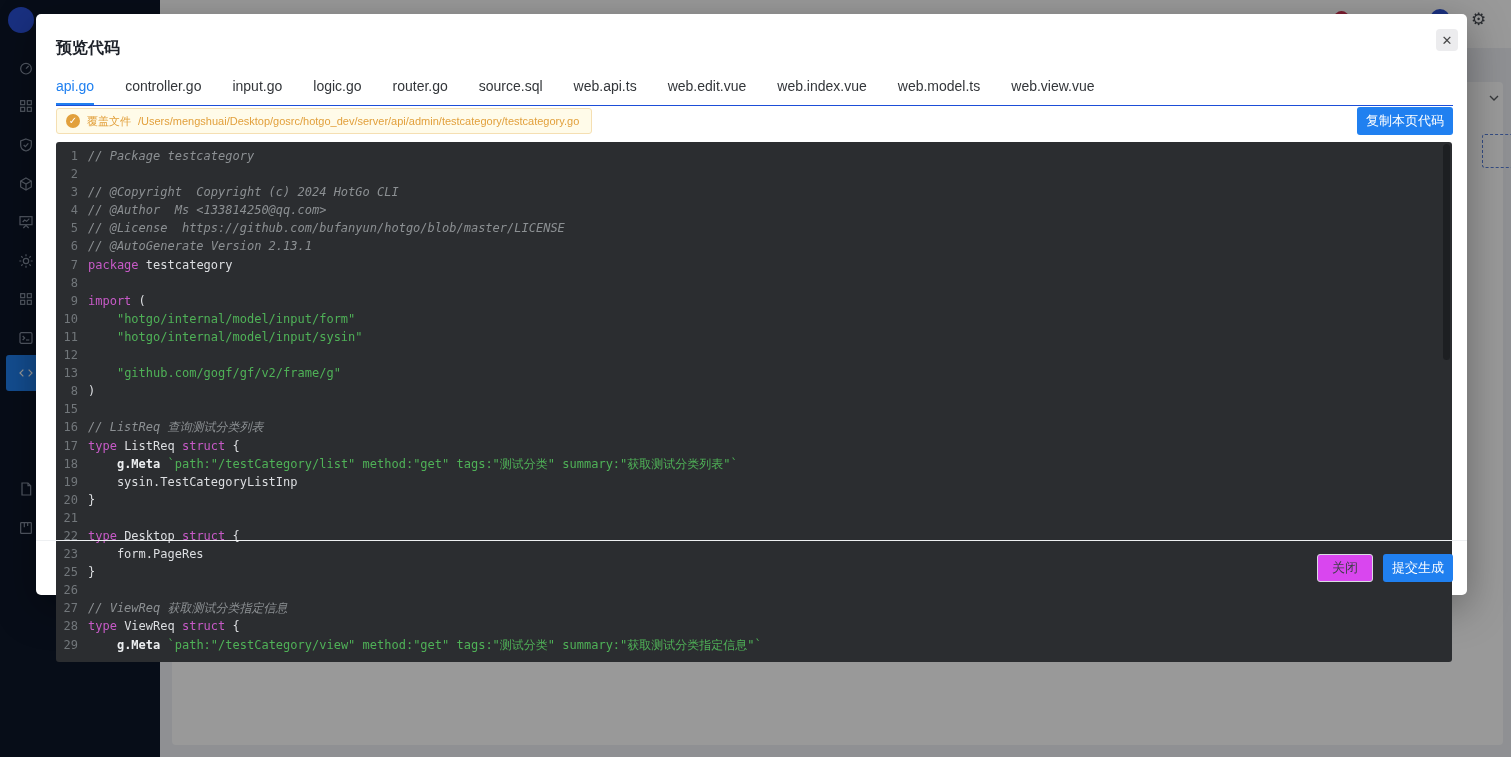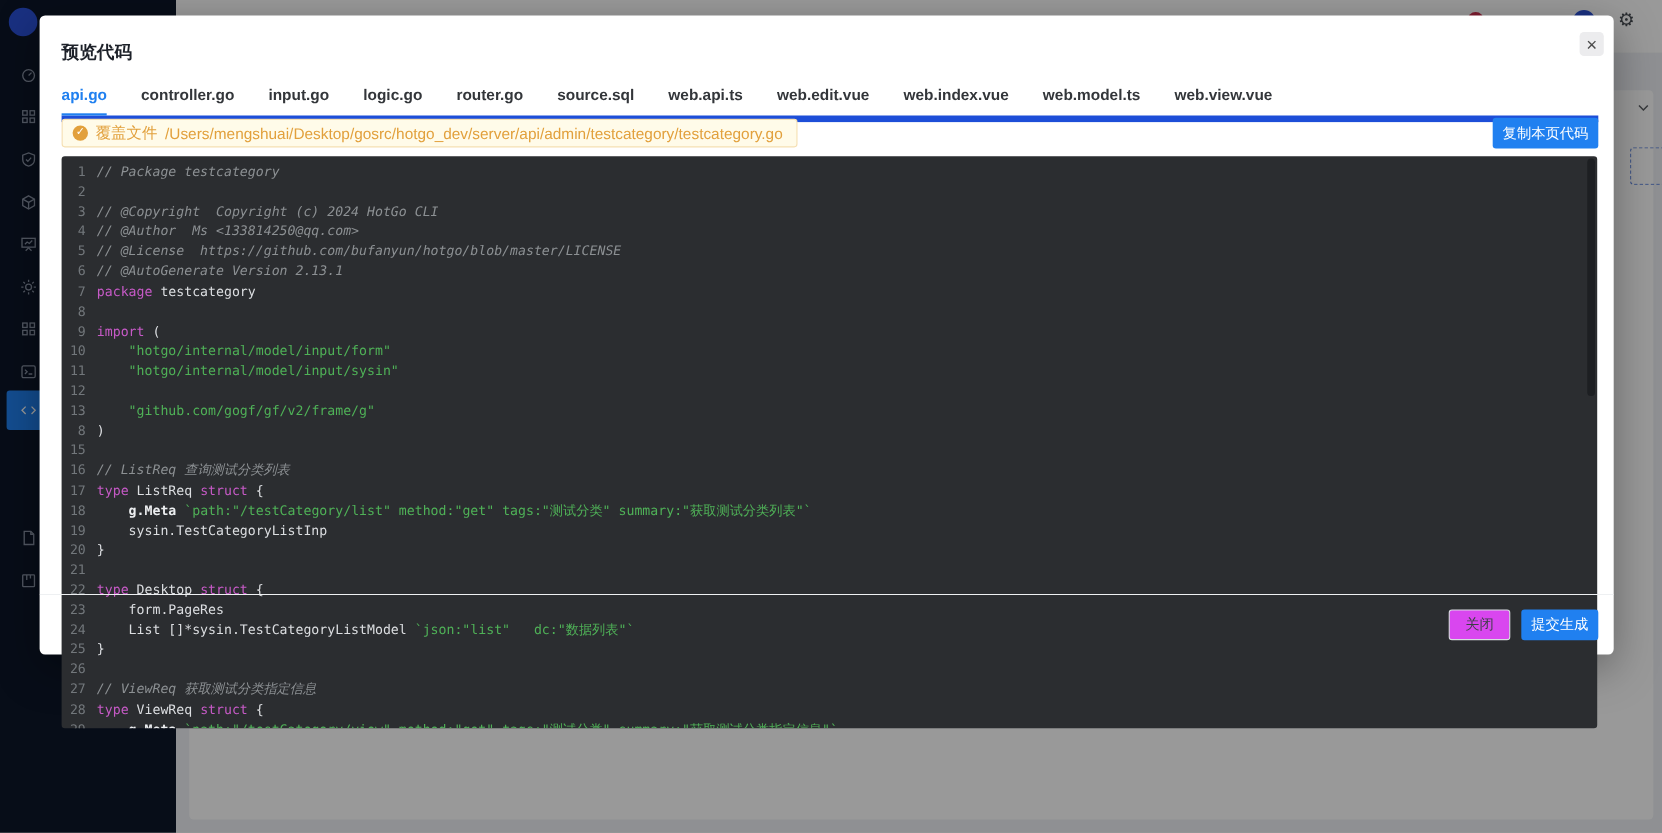--- a/index.html
+++ b/index.html
@@ -29,31 +29,31 @@
   .overlay { position:absolute; inset:0; background:rgba(0,0,0,0.4); z-index:5; }
 
   
   .modal { position:absolute; left:36px; top:14px; width:1431px; height:581px; background:#ffffff;
            border-radius:5px; z-index:10; box-shadow:0 12px 40px rgba(0,0,0,.35); }
   .m-title { position:absolute; left:20px; top:24px; font-size:16px; font-weight:600; color:#1d2129; }
   .m-close { position:absolute; right:9px; top:15px; width:22px; height:22px; border-radius:4px; background:#ececee;
              display:flex; align-items:center; justify-content:center; font-size:13px; color:#4a4a4a; cursor:pointer; }
 
   .m-tabs { position:absolute; left:20px; top:56px; right:14px; display:flex; gap:31px;
-            border-bottom:6px solid #1d4ed8;font-weight:bold; }
+            border-bottom:1px solid #1d4ed8; }
   .tab { font-size:14px; color:#33363a; padding:8px 0 11px 0; cursor:pointer; white-space:nowrap; }
   .tab.active { color:var(--accent); border-bottom:2px solid var(--accent); padding-bottom:9px; }
 
   .m-alert-row { position:absolute; left:20px; top:93px; right:14px; height:28px; display:flex;
                  align-items:center; justify-content:space-between; }
   .alert-box { display:flex; align-items:center; gap:7px; height:26px; padding:0 12px 0 9px;
                background:#fffbe9; border:1px solid #f5dfb2; border-radius:3px; }
   .alert-check { width:14px; height:14px; border-radius:50%; background:var(--warning); color:#fff;
                  font-size:10px; line-height:14px; text-align:center; flex:0 0 14px; }
-  .alert-text { font-size:14px; color:var(--warning); white-space:nowrap; }
+  .alert-text { font-size:11px; color:var(--warning); white-space:nowrap; }
   .btn-blue { height:28px; padding:0 9px; background:var(--accent); color:#fff; border:none; border-radius:3px;
               font-size:13px; font-family:"Liberation Sans", sans-serif; cursor:pointer; }
 
   .m-code { position:absolute; left:20px; top:128px; width:1396px; height:520px; background:var(--code-bg);
             border-radius:3px; overflow:hidden; padding-top:5px; }
   .cl { display:flex; line-height:18.1px; font-family:"DejaVu Sans Mono", monospace; font-size:12px; white-space:pre; }
   .ln { width:22px; text-align:right; margin-right:10px; color:var(--c-ln); flex:0 0 22px; }
   .sg-txt { color:var(--c-txt); }
   .sg-kw  { color:var(--c-kw); }
   .sg-str { color:var(--c-str); }
@@ -218,21 +218,20 @@
           <div class="cl"><span class="ln">8</span><span class="lc"><span class="sg-txt">)</span></span></div>
           <div class="cl"><span class="ln">15</span><span class="lc"></span></div>
           <div class="cl"><span class="ln">16</span><span class="lc"><span class="sg-com">// ListReq 查询测试分类列表</span></span></div>
           <div class="cl"><span class="ln">17</span><span class="lc"><span class="sg-kw">type</span><span class="sg-txt"> ListReq </span><span class="sg-kw">struct</span><span class="sg-txt"> {</span></span></div>
           <div class="cl"><span class="ln">18</span><span class="lc"><span class="sg-txt">    </span><span class="sg-id">g.Meta</span><span class="sg-txt"> </span><span class="sg-str">`path:"/testCategory/list" method:"get" tags:"测试分类" summary:"获取测试分类列表"`</span></span></div>
           <div class="cl"><span class="ln">19</span><span class="lc"><span class="sg-txt">    sysin.TestCategoryListInp</span></span></div>
           <div class="cl"><span class="ln">20</span><span class="lc"><span class="sg-txt">}</span></span></div>
           <div class="cl"><span class="ln">21</span><span class="lc"></span></div>
           <div class="cl"><span class="ln">22</span><span class="lc"><span class="sg-kw">type</span><span class="sg-txt"> Desktop </span><span class="sg-kw">struct</span><span class="sg-txt"> {</span></span></div>
           <div class="cl"><span class="ln">23</span><span class="lc"><span class="sg-txt">    form.PageRes</span></span></div>
-          <div class="cl"><span class="ln">24</span><span class="lc"><span class="sg-txt">    List []*sysin.TestCategoryListModel </span><span class="sg-str">`json:"list"   dc:"数据列表"`</span></span></div>
           <div class="cl"><span class="ln">25</span><span class="lc"><span class="sg-txt">}</span></span></div>
           <div class="cl"><span class="ln">26</span><span class="lc"></span></div>
           <div class="cl"><span class="ln">27</span><span class="lc"><span class="sg-com">// ViewReq 获取测试分类指定信息</span></span></div>
           <div class="cl"><span class="ln">28</span><span class="lc"><span class="sg-kw">type</span><span class="sg-txt"> ViewReq </span><span class="sg-kw">struct</span><span class="sg-txt"> {</span></span></div>
           <div class="cl"><span class="ln">29</span><span class="lc"><span class="sg-txt">    </span><span class="sg-id">g.Meta</span><span class="sg-txt"> </span><span class="sg-str">`path:"/testCategory/view" method:"get" tags:"测试分类" summary:"获取测试分类指定信息"`</span></span></div>
         </div>
       <div class="code-scrollbar"></div>
     </div>
 
     <div class="m-footer">

